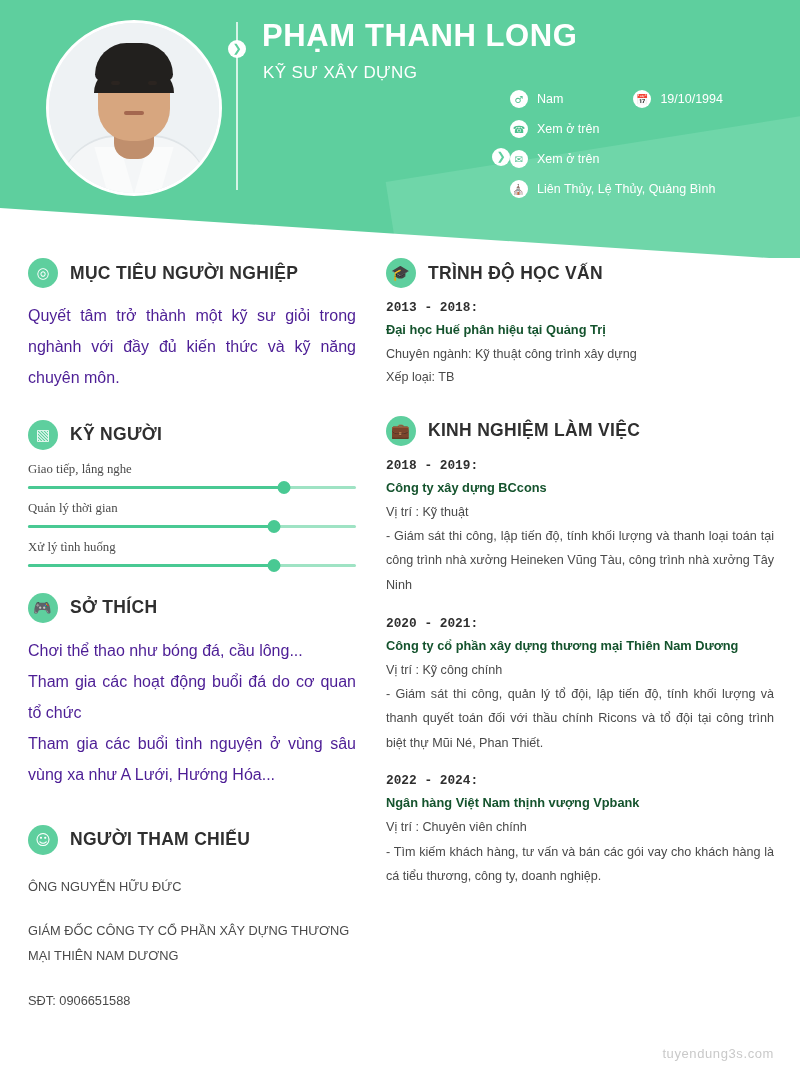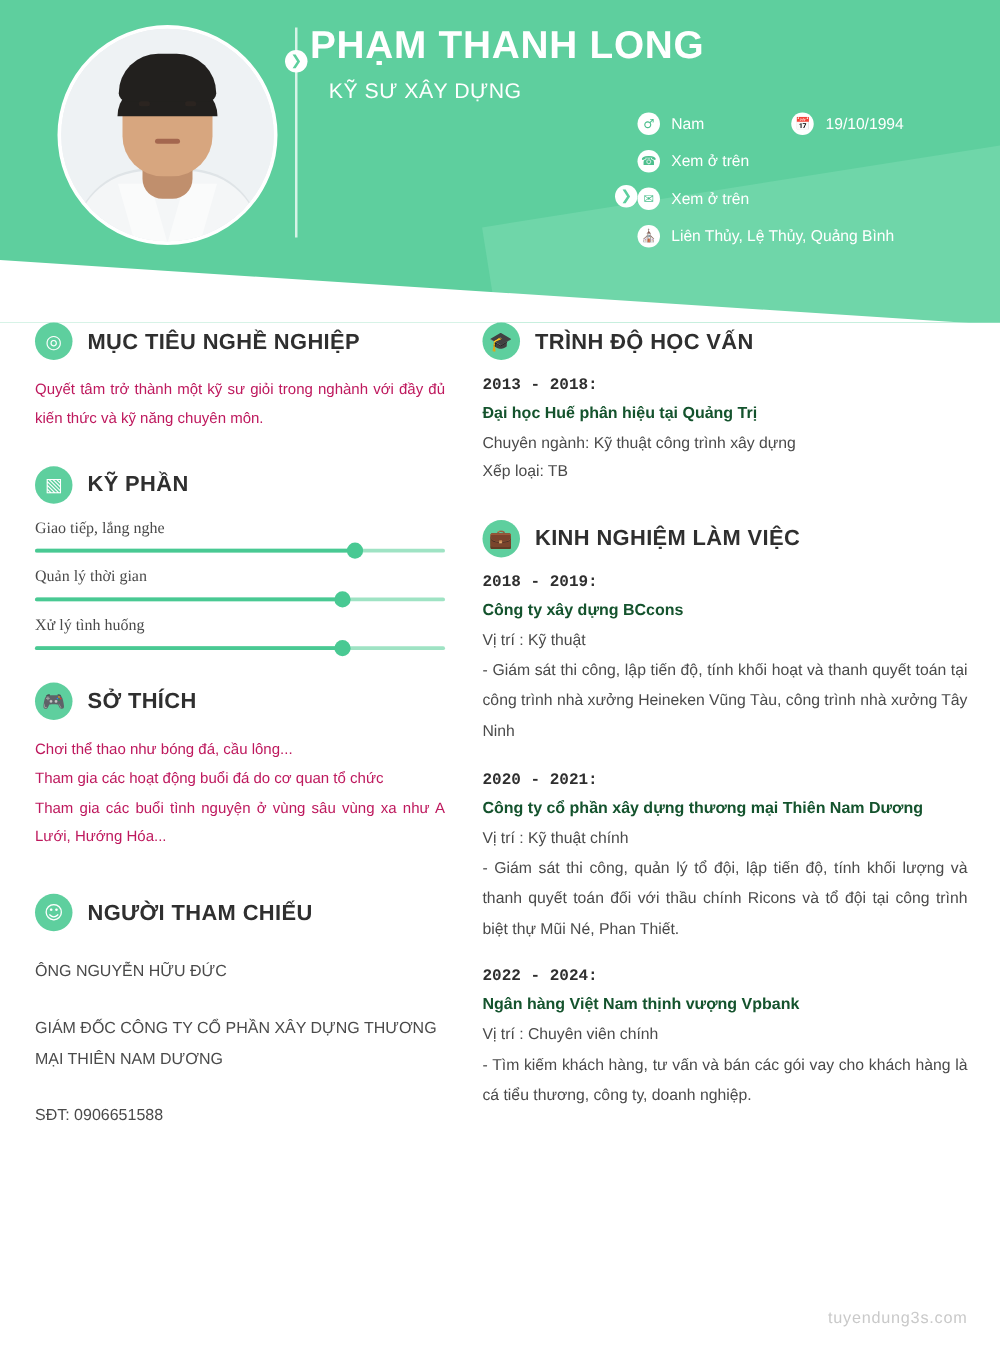--- a/index.html
+++ b/index.html
@@ -95,21 +95,21 @@
     position: absolute; z-index: 4;
     width: 18px; height: 18px; border-radius: 50%;
     background: #ffffff; color: #5ecf9e;
     font-size: 11px; line-height: 17px; text-align: center;
     font-family: "DejaVu Sans", sans-serif;
   }
   .chev.c1 { left: 228px; top: 40px; }
   .chev.c2 { left: 492px; top: 148px; }
 
   .name {
-    position: absolute; left: 248px; top: 18px;
+    position: absolute; left: 262px; top: 18px;
     font-size: 31px; font-weight: bold; color: #ffffff; letter-spacing: 0.6px;
     z-index: 3;
   }
   .job {
     position: absolute; left: 263px; top: 63px;
     font-size: 17px; color: #ffffff; letter-spacing: 0.4px;
     z-index: 3;
   }
 
   .contact-block {
@@ -140,21 +140,21 @@
     width: 30px; height: 30px; border-radius: 50%;
     background: #5ecf9e; color: #fff;
     display: inline-flex; align-items: center; justify-content: center;
     font-size: 15px; margin-right: 12px; flex: 0 0 30px;
     font-family: "DejaVu Sans", sans-serif;
   }
   .sec-title {
     font-size: 17.5px; font-weight: bold; color: #2f2f2f; letter-spacing: 0.3px;
   }
   .para {
-    font-size: 12px; line-height: 1.95; color: #be185d; text-align: justify;
+    font-size: 16px; line-height: 1.95; color: #4c1d95; text-align: justify;
   }
   .sec { margin-bottom: 26px; }
 
   
   .skill { margin-bottom: 12px; }
   .skill-name { font-size: 12.8px; color: #4a4a4a; margin-bottom: 9px; font-family: Liberation Serif, serif; }
   .bar-wrap { position: relative; height: 3px; background: #9fe3c4; border-radius: 2px; }
   .bar-fill { position: absolute; left: 0; top: 0; height: 3px; background: #49c993; border-radius: 2px; }
   .bar-knob {
     position: absolute; top: -5px; width: 13px; height: 13px; border-radius: 50%;
@@ -238,29 +238,29 @@
     <div class="header-bottom-wedge"></div>
   </div>
 
   <div class="body">
 
     <div class="col-left">
 
       <div class="sec">
         <div class="sec-head">
           <span class="sec-ico">◎</span>
-          <span class="sec-title">MỤC TIÊU NGHỀ NGHIỆP</span>
+          <span class="sec-title">MỤC TIÊU NGƯỜI NGHIỆP</span>
         </div>
         <div class="para">Quyết tâm trở thành một kỹ sư giỏi trong nghành với đầy đủ kiến thức và kỹ năng chuyên môn.</div>
       </div>
 
       <div class="sec">
         <div class="sec-head">
           <span class="sec-ico">▧</span>
-          <span class="sec-title">KỸ PHẦN</span>
+          <span class="sec-title">KỸ NGƯỜI</span>
         </div>
 
         <div class="skill">
           <div class="skill-name">Giao tiếp, lắng nghe</div>
           <div class="bar-wrap">
             <div class="bar-fill" style="width: 78%;"></div>
             <div class="bar-knob" style="left: 78%;"></div>
           </div>
         </div>
 
@@ -321,27 +321,27 @@
       <div class="sec" style="margin-top:22px;">
         <div class="sec-head">
           <span class="sec-ico">💼</span>
           <span class="sec-title">KINH NGHIỆM LÀM VIỆC</span>
         </div>
 
         <div class="entry">
           <div class="entry-date">2018 - 2019:</div>
           <div class="entry-title">Công ty xây dựng BCcons</div>
           <div class="entry-line">Vị trí : Kỹ thuật</div>
-          <div class="entry-desc">- Giám sát thi công, lập tiến độ, tính khối hoạt và thanh quyết toán tại công trình nhà xưởng Heineken Vũng Tàu, công trình nhà xưởng Tây Ninh</div>
+          <div class="entry-desc">- Giám sát thi công, lập tiến độ, tính khối lượng và thanh loại toán tại công trình nhà xưởng Heineken Vũng Tàu, công trình nhà xưởng Tây Ninh</div>
         </div>
 
         <div class="entry">
           <div class="entry-date">2020 - 2021:</div>
           <div class="entry-title">Công ty cổ phần xây dựng thương mại Thiên Nam Dương</div>
-          <div class="entry-line">Vị trí : Kỹ thuật chính</div>
+          <div class="entry-line">Vị trí : Kỹ công chính</div>
           <div class="entry-desc">- Giám sát thi công, quản lý tổ đội, lập tiến độ, tính khối lượng và thanh quyết toán đối với thầu chính Ricons và tổ đội tại công trình biệt thự Mũi Né, Phan Thiết.</div>
         </div>
 
         <div class="entry">
           <div class="entry-date">2022 - 2024:</div>
           <div class="entry-title">Ngân hàng Việt Nam thịnh vượng Vpbank</div>
           <div class="entry-line">Vị trí : Chuyên viên chính</div>
           <div class="entry-desc">- Tìm kiếm khách hàng, tư vấn và bán các gói vay cho khách hàng là cá tiểu thương, công ty, doanh nghiệp.</div>
         </div>
       </div>

